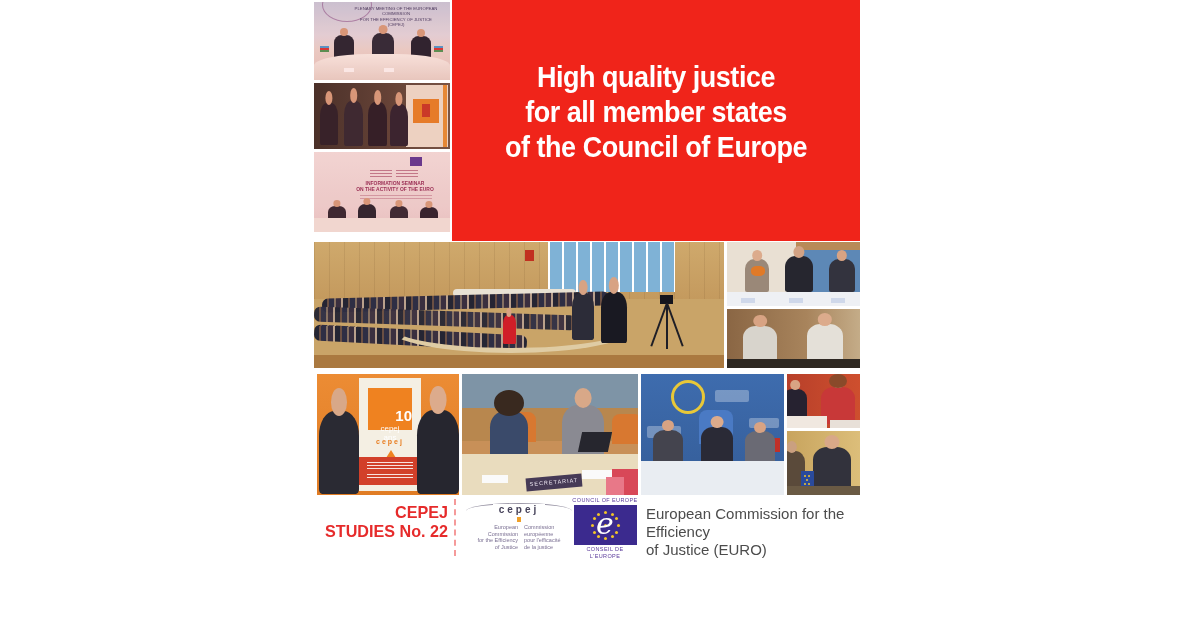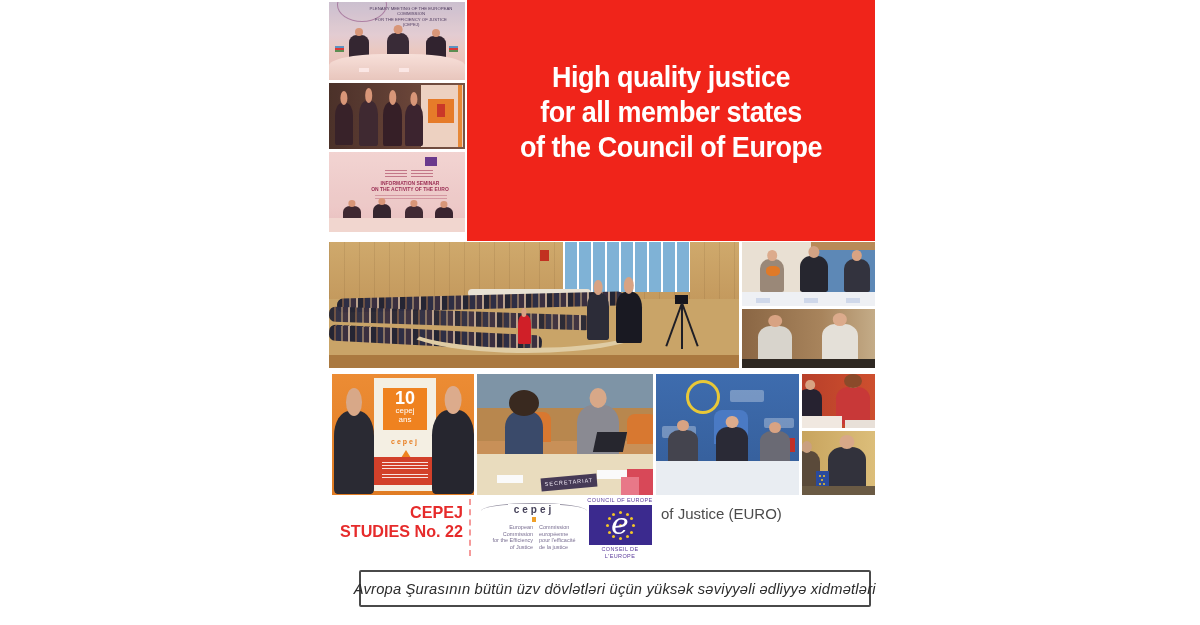--- a/index.html
+++ b/index.html
@@ -1,19 +1,19 @@
 <!DOCTYPE html>
 <html><head>
 <meta charset="utf-8">
 <style>
   html,body{margin:0;padding:0;background:#fff;}
   *{box-sizing:border-box;}
   body{font-family:"Liberation Sans",sans-serif;}
   .page{position:relative;width:1200px;height:625px;background:#ffffff;overflow:hidden;}
-  .cover{position:absolute;left:329px;top:0;width:546px;height:608px;}
+  .cover{position:absolute;left:314px;top:0;width:546px;height:608px;}
 
   
   .photo{position:absolute;overflow:hidden;}
   .person{position:absolute;}
   .person::before{content:"";position:absolute;top:0;left:50%;transform:translateX(-50%);
     width:40%;height:26%;border-radius:50%;background:var(--skin,#d8a383);z-index:2;}
   .person::after{content:"";position:absolute;left:0;right:0;top:22%;bottom:0;z-index:1;
     background:var(--suit,#23232e);border-radius:38% 38% 8% 8%/30% 30% 6% 6%;}
   .tint{position:absolute;inset:0;background:rgba(225,60,38,.12);z-index:5;pointer-events:none;}
   .fakelines{position:absolute;background:repeating-linear-gradient(180deg,rgba(150,45,85,.55) 0 1px,transparent 1px 3px);}
@@ -69,21 +69,21 @@
   .rt1 .desk{position:absolute;left:0;right:0;bottom:0;height:22%;background:#eef0f4;z-index:3;}
   .rt1 .paper{position:absolute;bottom:3px;width:14px;height:5px;background:#cfd8ea;z-index:4;}
   .rt1 .scarf{position:absolute;left:24px;top:24px;width:14px;height:10px;background:#e07a28;border-radius:40%;z-index:3;}
   .rt2{left:413px;top:309px;width:133px;height:59px;background:linear-gradient(90deg,#8a6644,#a8845c 60%,#c4ac88);}
   .rt2 .desk{position:absolute;left:0;right:0;bottom:0;height:16%;background:#2e2822;z-index:3;}
 
   
   .pa{left:3px;top:374px;width:142px;height:121px;background:linear-gradient(180deg,#ec8c34,#e07c24);}
   .pa .rollup{position:absolute;left:42px;top:4px;width:62px;height:113px;background:#f4efe3;}
   .pa .sq10{position:absolute;left:9px;top:10px;width:44px;height:42px;background:#ef8220;color:#fff;text-align:center;}
-  .pa .sq10 .n{font-size:18px;font-weight:bold;line-height:16px;margin-top:2px;}
+  .pa .sq10 .n{font-size:15px;font-weight:bold;line-height:16px;margin-top:20px;text-align:right;}
   .pa .sq10 .w{font-size:8px;line-height:9px;}
   .pa .brand{position:absolute;left:0;right:0;top:60px;text-align:center;color:#e87c1e;font-size:7px;font-weight:bold;letter-spacing:2px;}
   .pa .tri{position:absolute;left:27px;top:72px;width:0;height:0;border-left:5px solid transparent;border-right:5px solid transparent;border-bottom:8px solid #ef8220;}
   .pa .redsec{position:absolute;left:0;right:0;bottom:6px;height:28px;background:#d2402a;}
   .pa .redsec .fl{position:absolute;left:8px;right:8px;background:repeating-linear-gradient(180deg,rgba(255,255,255,.85) 0 1px,transparent 1px 3px);}
 
   .pb{left:148px;top:374px;width:176px;height:121px;background:linear-gradient(180deg,#7e94a6 0 28%,#b8874e 28% 55%,#c89058 55%);}
   .pb .chair{position:absolute;width:30px;height:30px;background:#d87830;border-radius:8px 8px 0 0;}
   .pb .desk{position:absolute;left:0;right:0;bottom:0;height:34%;background:#e9dcbe;z-index:3;}
   .pb .laptop{position:absolute;left:118px;top:58px;width:30px;height:20px;background:#26262e;transform:skewX(-12deg);z-index:4;}
@@ -328,22 +328,20 @@
       <div class="coe">
         <div class="t">COUNCIL OF EUROPE</div>
         <div class="sq">
           <div class="stars"></div>
           <div class="e">e</div>
         </div>
         <div class="t">CONSEIL DE L'EUROPE</div>
       </div>
 
       <div class="orgname">
+        <div>European Commission for the Efficiency</div>
         <div>of Justice (EURO)</div>
       </div>
     </div>
 
-    <div class="caption-box">
-      <span>Avropa Şurasının bütün üzv dövlətləri üçün yüksək səviyyəli ədliyyə xidmətləri</span>
-    </div>
 
   </div>
 </div>
 
 </body></html>

